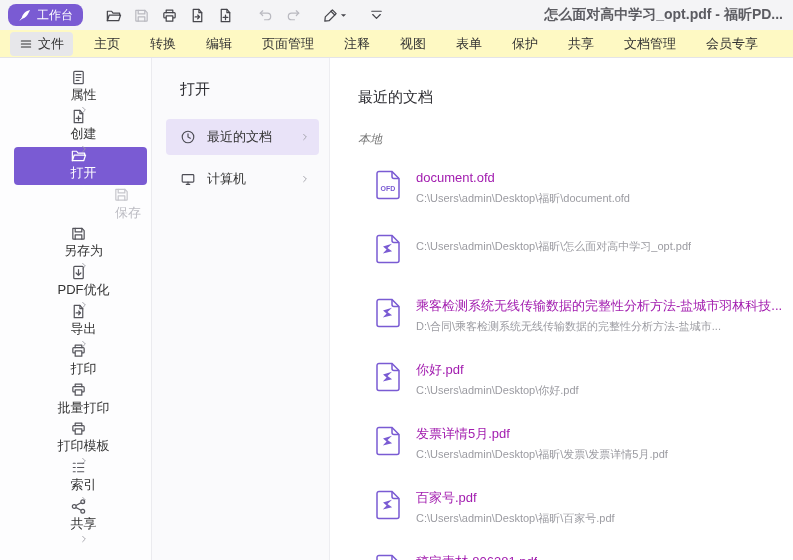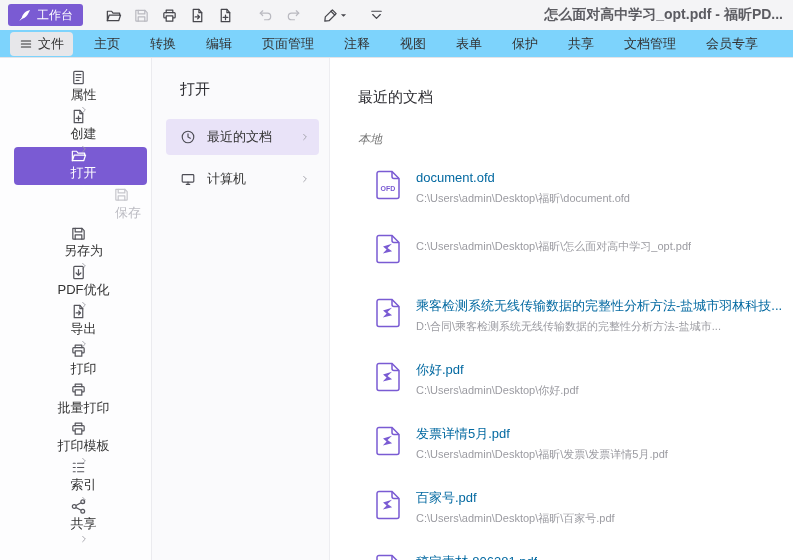--- a/index.html
+++ b/index.html
@@ -4,33 +4,33 @@
 <style>
   * { box-sizing: border-box; }
   html,body { margin:0; padding:0; }
   body { font-family:"Liberation Sans","DejaVu Sans",sans-serif; background:#ddd; }
   .app { position:relative; width:793px; height:560px; background:#fff; overflow:hidden; }
 
   
   .titlebar { position:absolute; top:0; left:0; right:0; height:30px; background:#f4f4f6;
               display:flex; align-items:center; padding:0 10px 0 8px; }
   .ws-btn { display:flex; align-items:center; gap:5px; background:var(--accent); color:#fff;
-            border-radius:3px; height:22px; padding:0 10px; font-size:12px; margin-right:16px; cursor:default; }
+            border-radius:8px; height:22px; padding:0 10px; font-size:12px; margin-right:16px; cursor:default; }
   .ws-ic { display:flex; } .ws-ic svg { width:14px; height:14px; display:block; }
   .tb-icons { display:flex; align-items:center; }
   .tb-btn { height:23px; min-width:28px; padding:0 3px; display:flex; align-items:center; justify-content:center;
             color:#46464c; border-radius:3px; }
   .tb-btn.disabled { color:#b9b9c0; }
   .tb-btn.gap { margin-left:12px; }
   .tb-ic { display:flex; } .tb-ic svg { width:17px; height:17px; display:block; }
   .tb-caret { display:flex; margin-left:1px; } .tb-caret svg { width:7px; height:7px; display:block; }
   .doc-title { margin-left:auto; font-size:14px; color:#5c5c62; white-space:nowrap; overflow:hidden; max-width:330px;font-weight:bold; }
 
   
-  .menubar { position:absolute; top:30px; left:0; right:0; height:28px; background:#7dd3fc;
+  .menubar { position:absolute; top:30px; left:0; right:0; height:28px; background:#fef9c3;
              border-bottom:1px solid #e4e4e8; display:flex; align-items:center; padding:0 4px; }
   .mb-item { font-size:13px; color:#333; padding:3px 9px; margin:0 6px; border-radius:4px;
              display:flex; align-items:center; gap:5px; white-space:nowrap; }
   .mb-item.active { background:var(--menu-active); }
   .mb-ic { display:flex; color:#333; } .mb-ic svg { width:14px; height:14px; display:block; }
 
   
   .backstage { position:absolute; top:58px; left:0; right:0; bottom:0; }
 
   .file-menu { position:absolute; left:0; top:0; bottom:0; width:152px; background:#fdfdfe;
@@ -57,21 +57,21 @@
   .op-arrow { color:#9a9aa2; display:flex; } .op-arrow svg { width:12px; height:12px; display:block; }
 
   .main { position:absolute; left:330px; top:0; right:0; bottom:0; background:#fff;
           padding:20px 0 0 28px; overflow:hidden; }
   .main-title { font-size:15px; color:#2e2e33; margin:10px 0 24px 0; }
   .section-label { font-size:12px; color:#737373; margin-bottom:12px;font-style:italic; }
   .file-row { display:flex; align-items:flex-start; padding:10px 0 0 17px; height:64px; }
   .file-ic { width:26px; height:30px; margin-right:15px; flex:0 0 auto; }
   .file-ic svg { display:block; }
   .file-tx { min-width:0; }
-  .file-name { font-size:13px; color:#0369a1; line-height:1.25; white-space:nowrap; overflow:hidden; max-width:385px; }
+  .file-name { font-size:13px; color:#a21caf; line-height:1.25; white-space:nowrap; overflow:hidden; max-width:385px; }
   .file-path { font-size:11px; color:#9b9ba1; margin-top:5px; white-space:nowrap; overflow:hidden; max-width:385px; }
 </style>
 </head>
 <body>
 
 <div class="app">
 
   <div class="titlebar">
     <div class="ws-btn">
       <span class="ws-ic">

